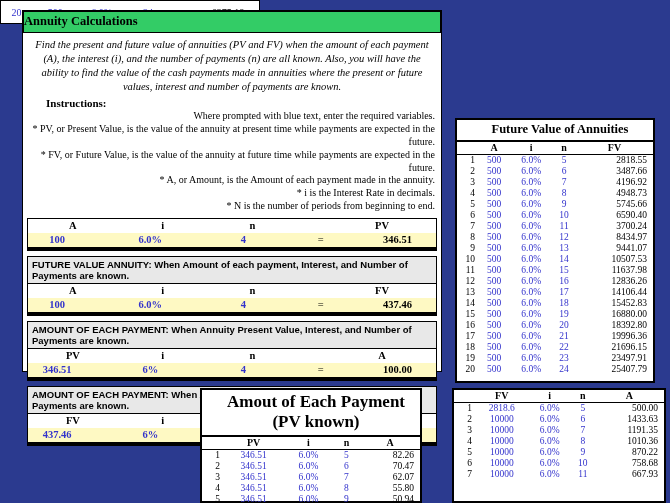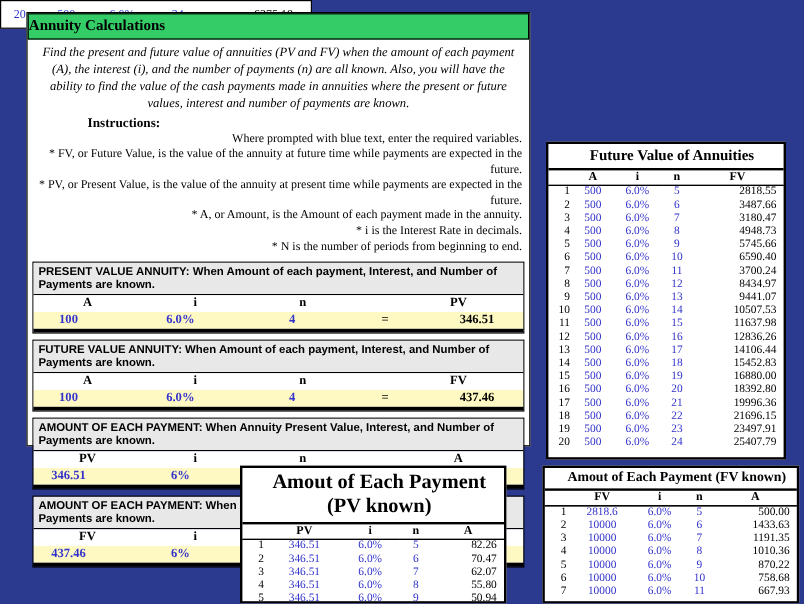--- a/index.html
+++ b/index.html
@@ -47,21 +47,20 @@
     padding: 5px 6px 2px 6px;
     color: #000;
     font-family: "Liberation Serif", serif;
     text-align: center;
   }
   .instr-head {
     font-weight: bold;
     font-size: 11px;
     padding: 2px 6px 1px 23px;
     font-family: "Liberation Serif", serif;
-    margin-left: 27px;
   }
   .instr-line {
     font-size: 10px;
     padding: 0 6px;
     line-height: 1.28;
     font-family: "Liberation Serif", serif;
     text-align: right;
   }
 
   .section {
@@ -202,28 +201,27 @@
   #fv-known .tbl-title { font-size: 11.5px; }
 </style>
 </head>
 <body>
 
 <div class="panel" id="main-panel">
   <div class="title-bar">Annuity Calculations</div>
   <div class="intro">Find the present and future value of annuities (PV and FV) when the amount of each payment (A), the interest (i), and the number of payments (n) are all known. Also, you will have the ability to find the value of the cash payments made in annuities where the present or future values, interest and number of payments are known.</div>
   <div class="instr-head">Instructions:</div>
   <div class="instr-line">Where prompted with blue text, enter the required variables.</div>
+  <div class="instr-line">* PV, or Present Value, is the value of the annuity at present time while payments are expected in the future.</div>
   <div class="instr-line">* FV, or Future Value, is the value of the annuity at future time while payments are expected in the future.</div>
-  <div class="instr-line">* PV, or Present Value, is the value of the annuity at present time while payments are expected in the future.</div>
   <div class="instr-line">* A, or Amount, is the Amount of each payment made in the annuity.</div>
   <div class="instr-line">* i is the Interest Rate in decimals.</div>
   <div class="instr-line">* N is the number of periods from beginning to end.</div>
 
   <div class="section">
-    <div class="section-header">PRESENT VALUE ANNUITY: When Amount of each payment, Interest, and Number of Payments are known.</div>
     <div class="row labels">
       <div class="cell c1">A</div>
       <div class="cell c2">i</div>
       <div class="cell c3">n</div>
       <div class="cell c4"></div>
       <div class="cell c5">PV</div>
     </div>
     <div class="row values">
       <div class="cell c1 blue">100</div>
       <div class="cell c2 blue">6.0%</div>
@@ -317,21 +315,21 @@
           <td>500</td>
           <td>6.0%</td>
           <td>6</td>
           <td class="res">3487.66</td>
         </tr>
         <tr>
           <td class="idx">3</td>
           <td>500</td>
           <td>6.0%</td>
           <td>7</td>
-          <td class="res">3180.47</td>
+          <td class="res">4196.92</td>
         </tr>
         <tr>
           <td class="idx">4</td>
           <td>500</td>
           <td>6.0%</td>
           <td>8</td>
           <td class="res">4948.73</td>
         </tr>
         <tr>
           <td class="idx">5</td>
@@ -518,21 +516,20 @@
           <td>346.51</td>
           <td>6.0%</td>
           <td>11</td>
           <td class="res">43.94</td>
         </tr>
       </tbody>
   </table>
 </div>
 
 <div class="tbl-panel" id="fv-known">
-  <div class="tbl-title">Amout of Each Payment (FV known)</div>
   <table class="grid">
     <thead>
       <tr>
         <th></th>
         <th>FV</th>
         <th>i</th>
         <th>n</th>
         <th>A</th>
       </tr>
     </thead>

